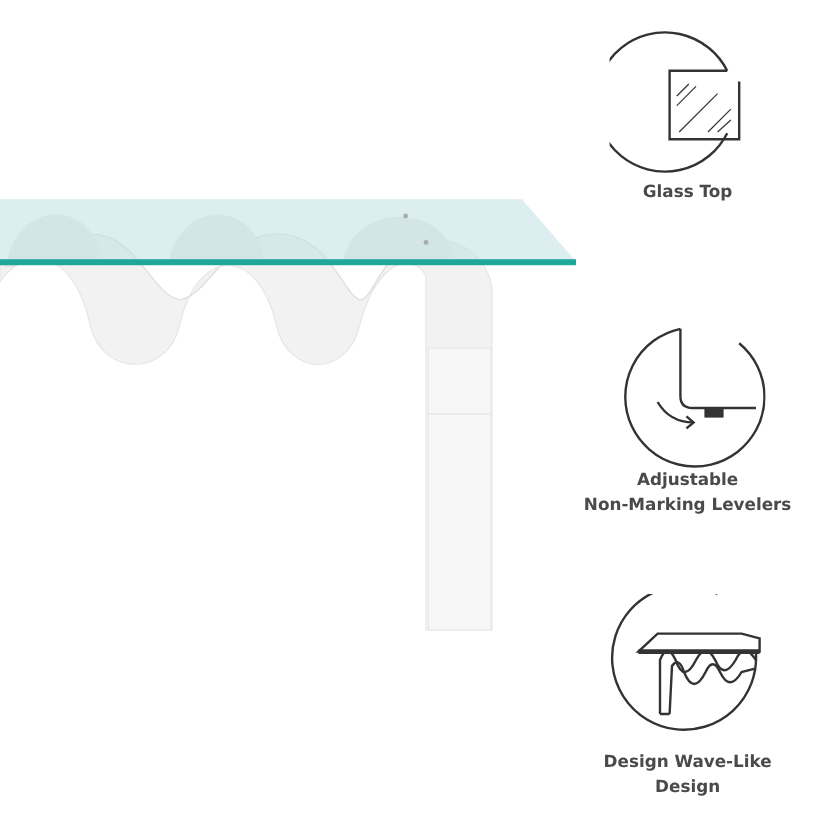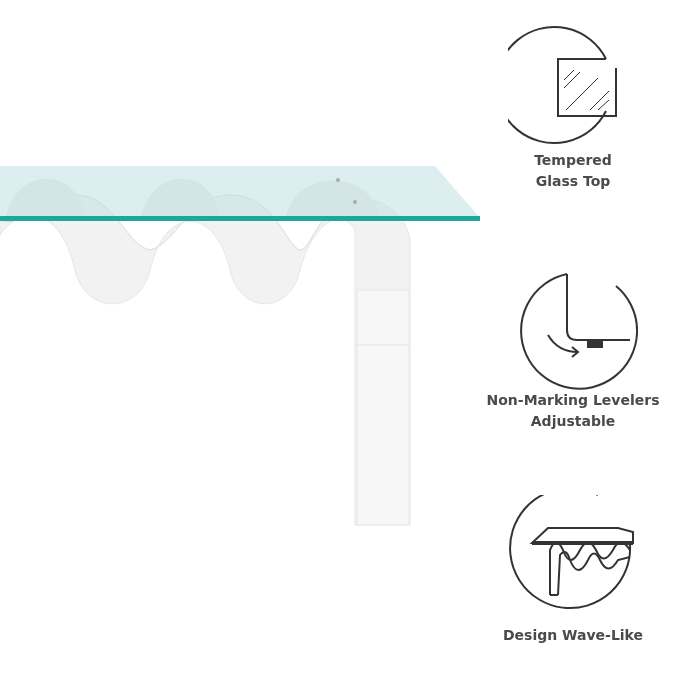--- a/index.html
+++ b/index.html
@@ -38,44 +38,44 @@
   <svg width="130" height="130" viewBox="0 0 130 130">
     <path d="M98 39 A58 58 0 1 0 98 91" fill="none" stroke="#333" stroke-width="2"></path>
     <path d="M98 39 L50 39 L50 96 L108 96 L108 48" fill="none" stroke="#333" stroke-width="2"></path>
     <line x1="56" y1="60" x2="66" y2="50" stroke="#333"></line>
     <line x1="56" y1="68" x2="72" y2="52" stroke="#333"></line>
     <line x1="58" y1="90" x2="90" y2="58" stroke="#333"></line>
     <line x1="82" y1="90" x2="101" y2="71" stroke="#333"></line>
     <line x1="90" y1="90" x2="101" y2="80" stroke="#333"></line>
   </svg>
   <div class="label">
-    <div>Tempered</div>
     <div>Glass Top</div>
   </div>
 </div>
 
 <div class="feature f2">
   <svg width="130" height="130" viewBox="0 0 130 130">
     <path d="M59 14 A58 58 0 1 0 108 26" fill="none" stroke="#333" stroke-width="2"></path>
     <path d="M59 14 L59 70 Q59 80 69 80 L122 80" fill="none" stroke="#333" stroke-width="2"></path>
     <rect x="79" y="80" width="16" height="8" fill="#333"></rect>
     <path d="M40 75 Q50 92 70 92" fill="none" stroke="#333" stroke-width="2"></path>
     <path d="M64 87 L70 92 L64 97" fill="none" stroke="#333" stroke-width="2"></path>
   </svg>
   <div class="label">
+    <div>Adjustable</div>
     <div>Non-Marking Levelers</div>
-    <div>Adjustable</div>
   </div>
 </div>
 
 <div class="feature f3">
   <svg width="130" height="130" viewBox="0 0 130 130">
     <path d="M90 0 A60 60 0 1 0 122 50" fill="none" stroke="#333" stroke-width="2"></path>
     <path d="M40 33 L110 33 L125 37 L125 48 L24 48 Z" fill="none" stroke="#333" stroke-width="2"></path>
     <line x1="24" y1="48" x2="125" y2="48" stroke="#333" stroke-width="4"></line>
     <path d="M42 100 L42 55 Q48 40 55 55 Q62 75 72 55 Q80 40 88 55 Q95 72 105 55 Q112 40 122 55" fill="none" stroke="#333" stroke-width="2"></path>
     <path d="M50 100 L52 60 Q58 52 62 65 Q70 85 80 65 Q86 52 92 65 Q100 82 110 65 L122 62" fill="none" stroke="#333" stroke-width="2"></path>
     <line x1="42" y1="100" x2="50" y2="100" stroke="#333" stroke-width="2"></line>
   </svg>
   <div class="label">
     <div>Design Wave-Like</div>
+    <div>Design</div>
   </div>
 </div>
 
 </body></html>

